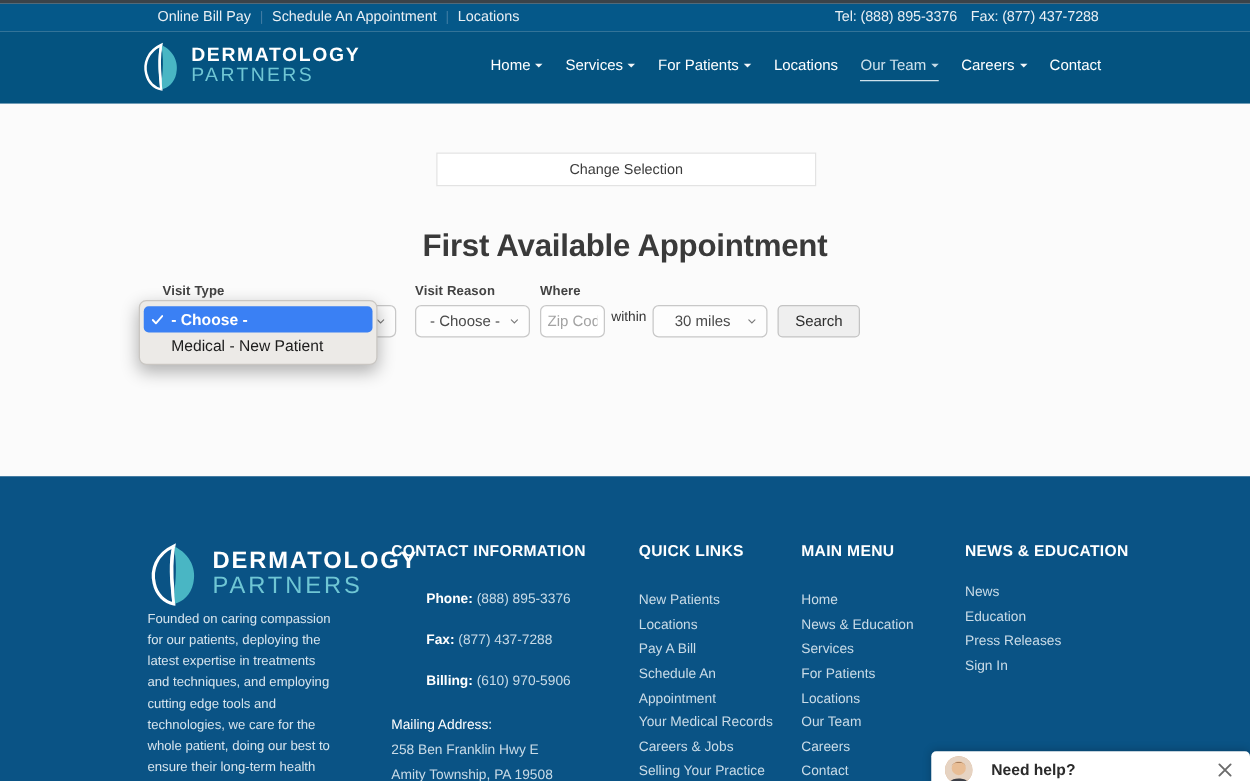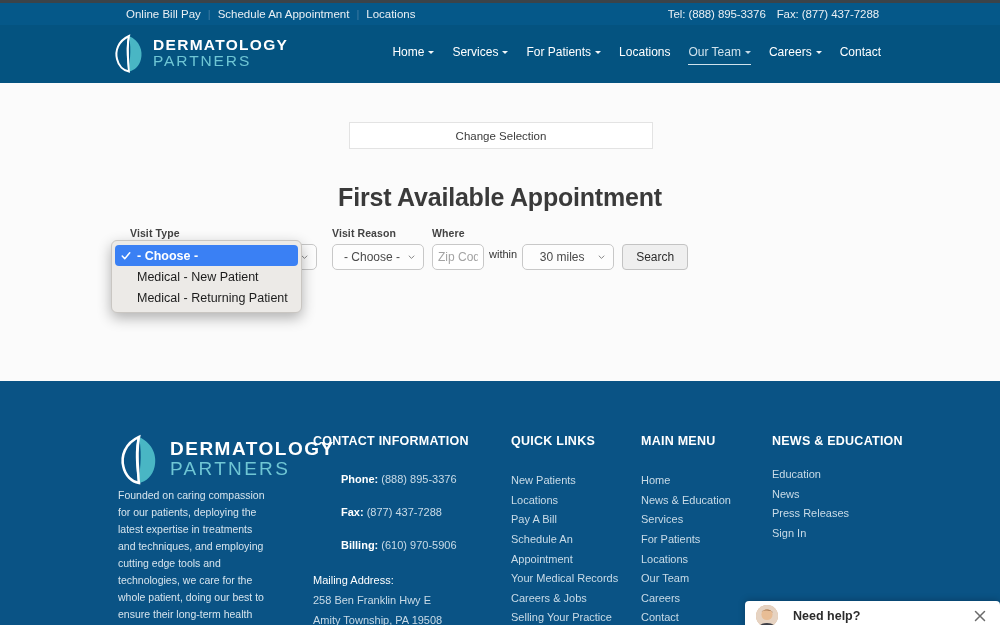--- a/index.html
+++ b/index.html
@@ -333,23 +333,20 @@
   <div class="dropdown-pop">
     <div class="dd-opt selected">
       <svg class="dd-check" viewBox="0 0 12 12">
         <path d="M1.5 6 L4.5 9.2 L10.5 2.2" fill="none" stroke="#ffffff" stroke-width="1.8" stroke-linecap="round" stroke-linejoin="round"></path>
       </svg>
       <span>- Choose -</span>
     </div>
     <div class="dd-opt">
       <span>Medical - New Patient</span>
     </div>
-    <div class="dd-opt">
-      <span>Medical - Returning Patient</span>
-    </div>
   </div>
 
   <div class="footer">
 
     <div class="f-logo-wrap">
       <svg class="f-logo-mark" viewBox="0 0 64 80">
         <path d="M32 6 C10 16 4 36 8 52 C11 66 21 75 32 77 C32 60 26 38 32 6 Z" fill="none" stroke="#ffffff" stroke-width="4"></path>
         <path d="M32 6 C54 16 60 36 56 52 C53 66 43 75 32 77 C32 60 38 38 32 6 Z" fill="#49b6c4"></path>
         <path d="M32 6 C26 30 30 56 32 77" fill="none" stroke="#ffffff" stroke-width="3.5"></path>
       </svg>
@@ -401,22 +398,22 @@
       <a class="f-link" href="#">Services</a>
       <a class="f-link" href="#">For Patients</a>
       <a class="f-link" href="#">Locations</a>
       <a class="f-link" href="#">Our Team</a>
       <a class="f-link" href="#">Careers</a>
       <a class="f-link" href="#">Contact</a>
     </div>
 
     <div class="f-col col-news">
       <div class="f-col-heading">NEWS &amp; EDUCATION</div>
+      <a class="f-link" href="#">News</a>
       <a class="f-link" href="#">Education</a>
-      <a class="f-link" href="#">News</a>
       <a class="f-link" href="#">Press Releases</a>
       <a class="f-link" href="#">Sign In</a>
     </div>
   </div>
 
   <div class="chat-widget">
     <div class="chat-avatar">
       <svg viewBox="0 0 22 22" width="22" height="22">
         <rect x="0" y="0" width="22" height="22" fill="#e6d3c2"></rect>
         <circle cx="11" cy="9.5" r="5.6" fill="#e8bd95"></circle>

